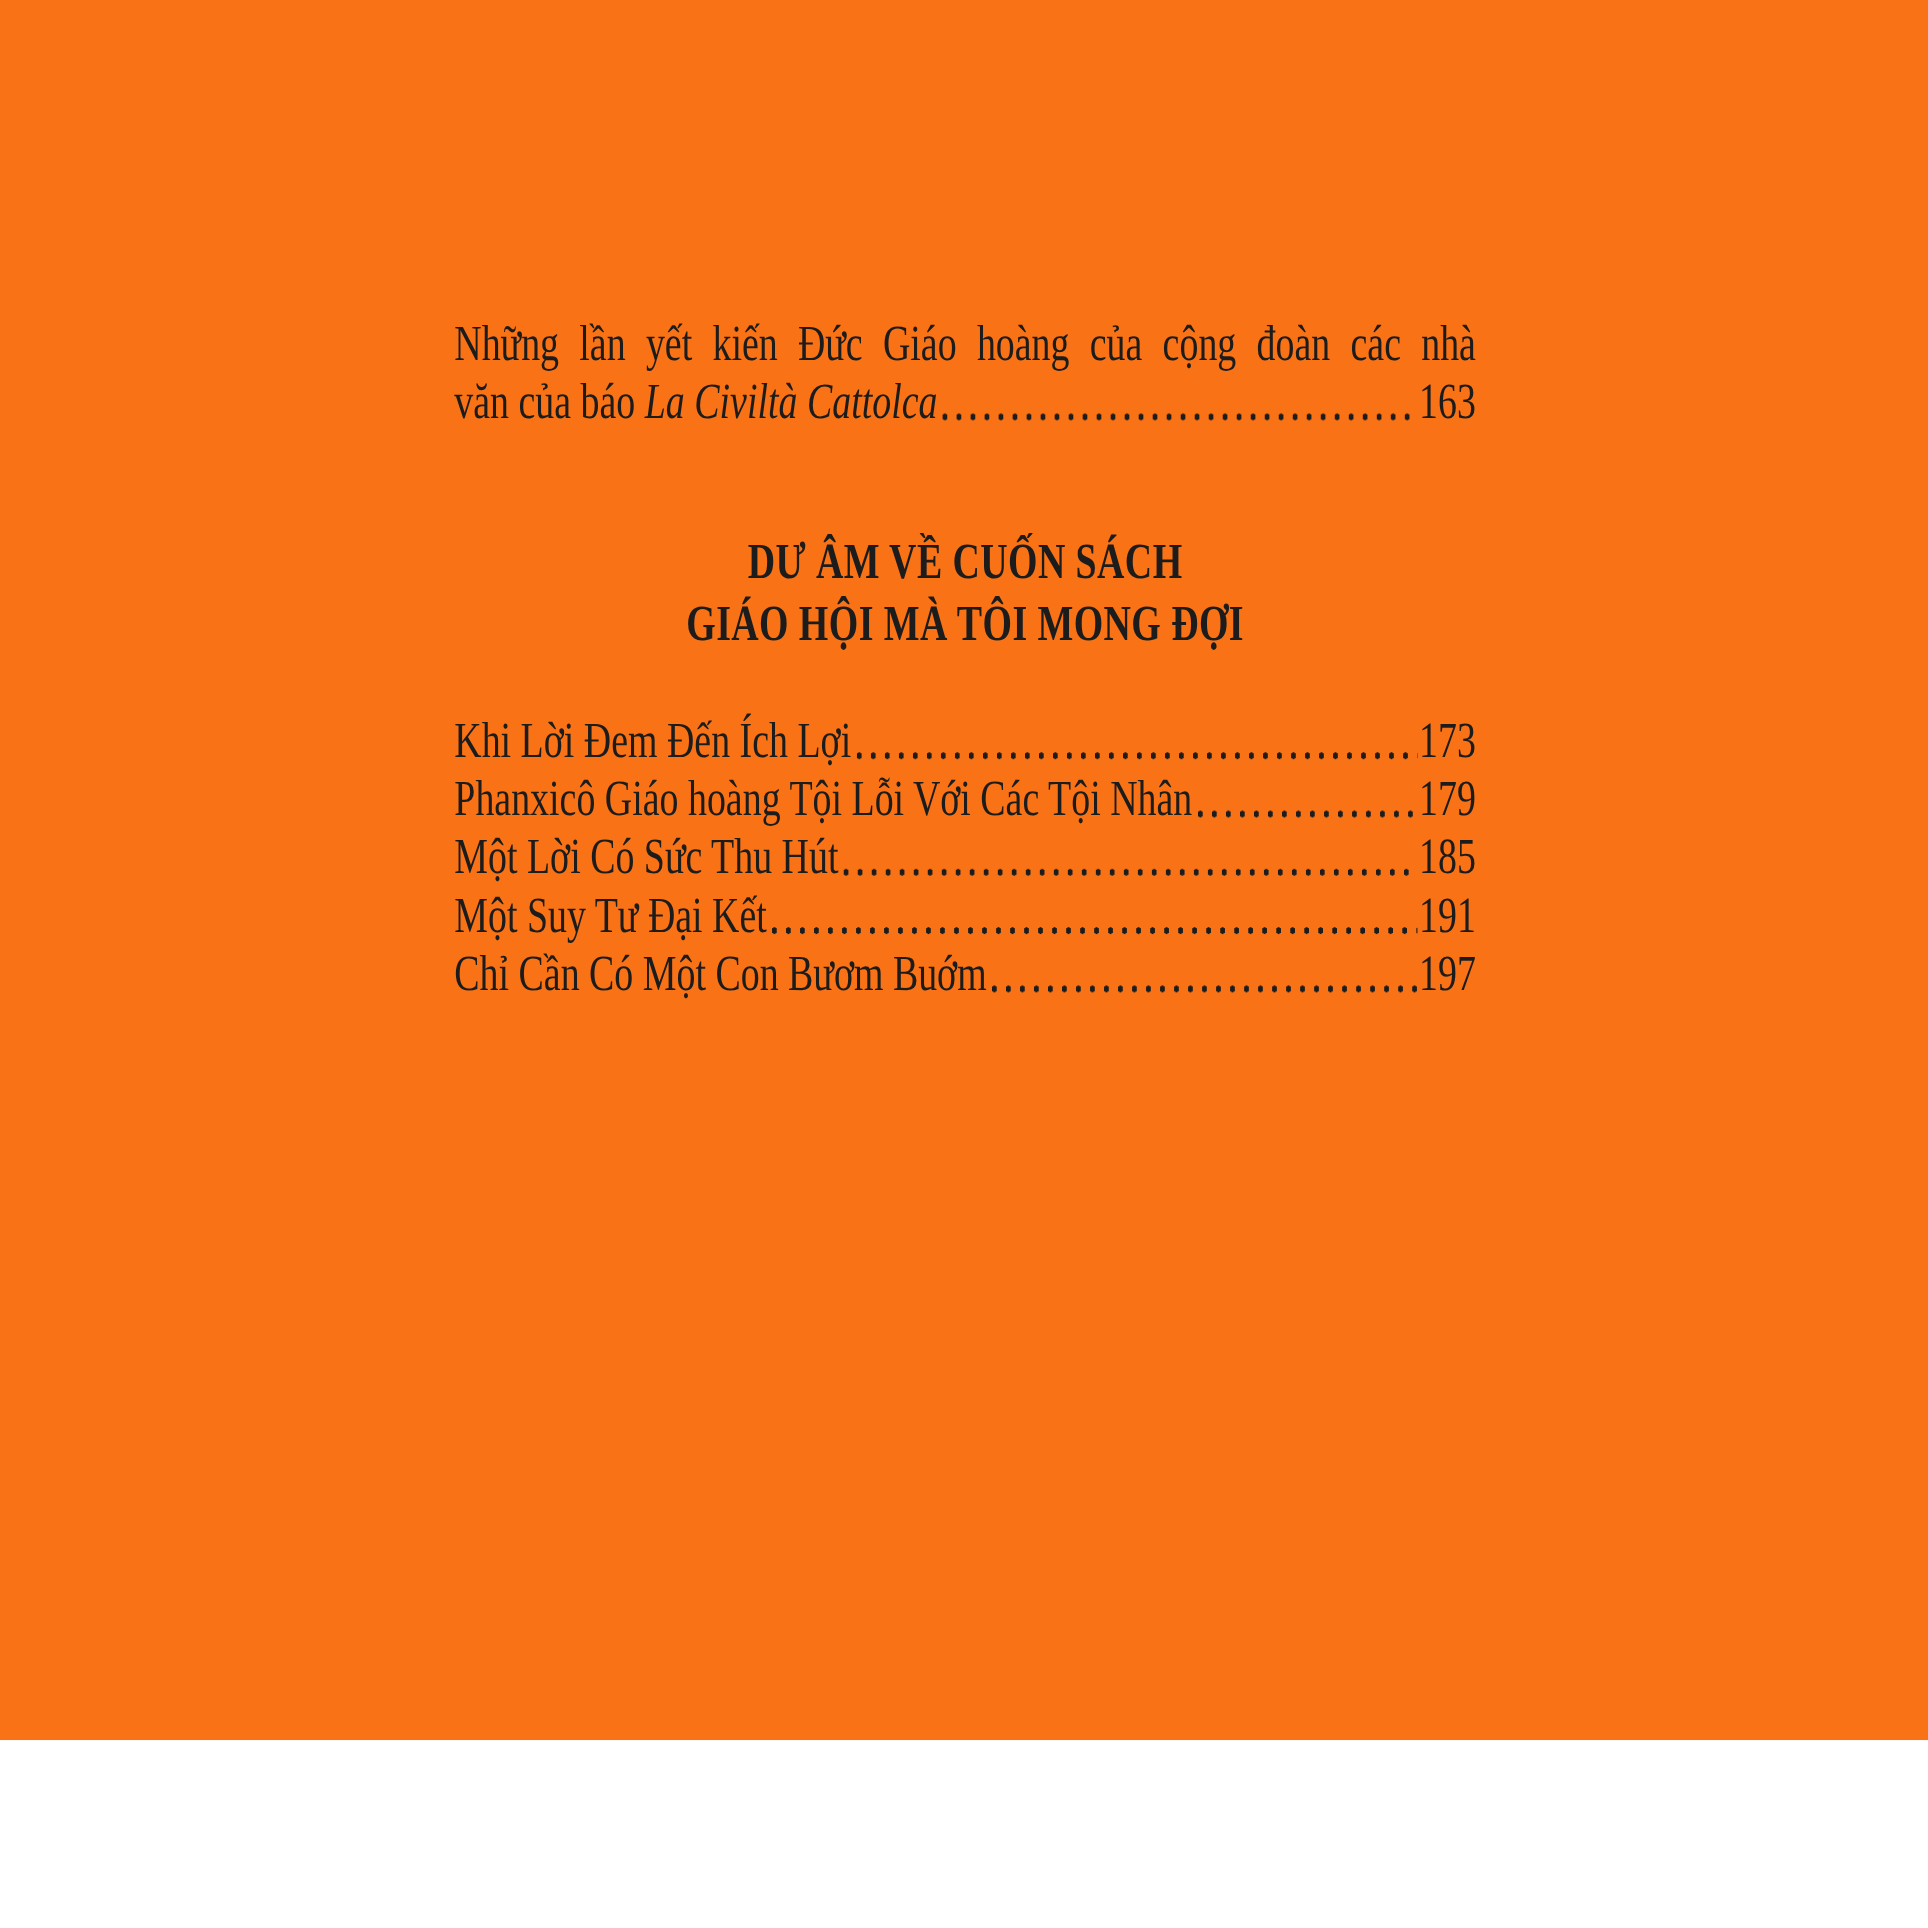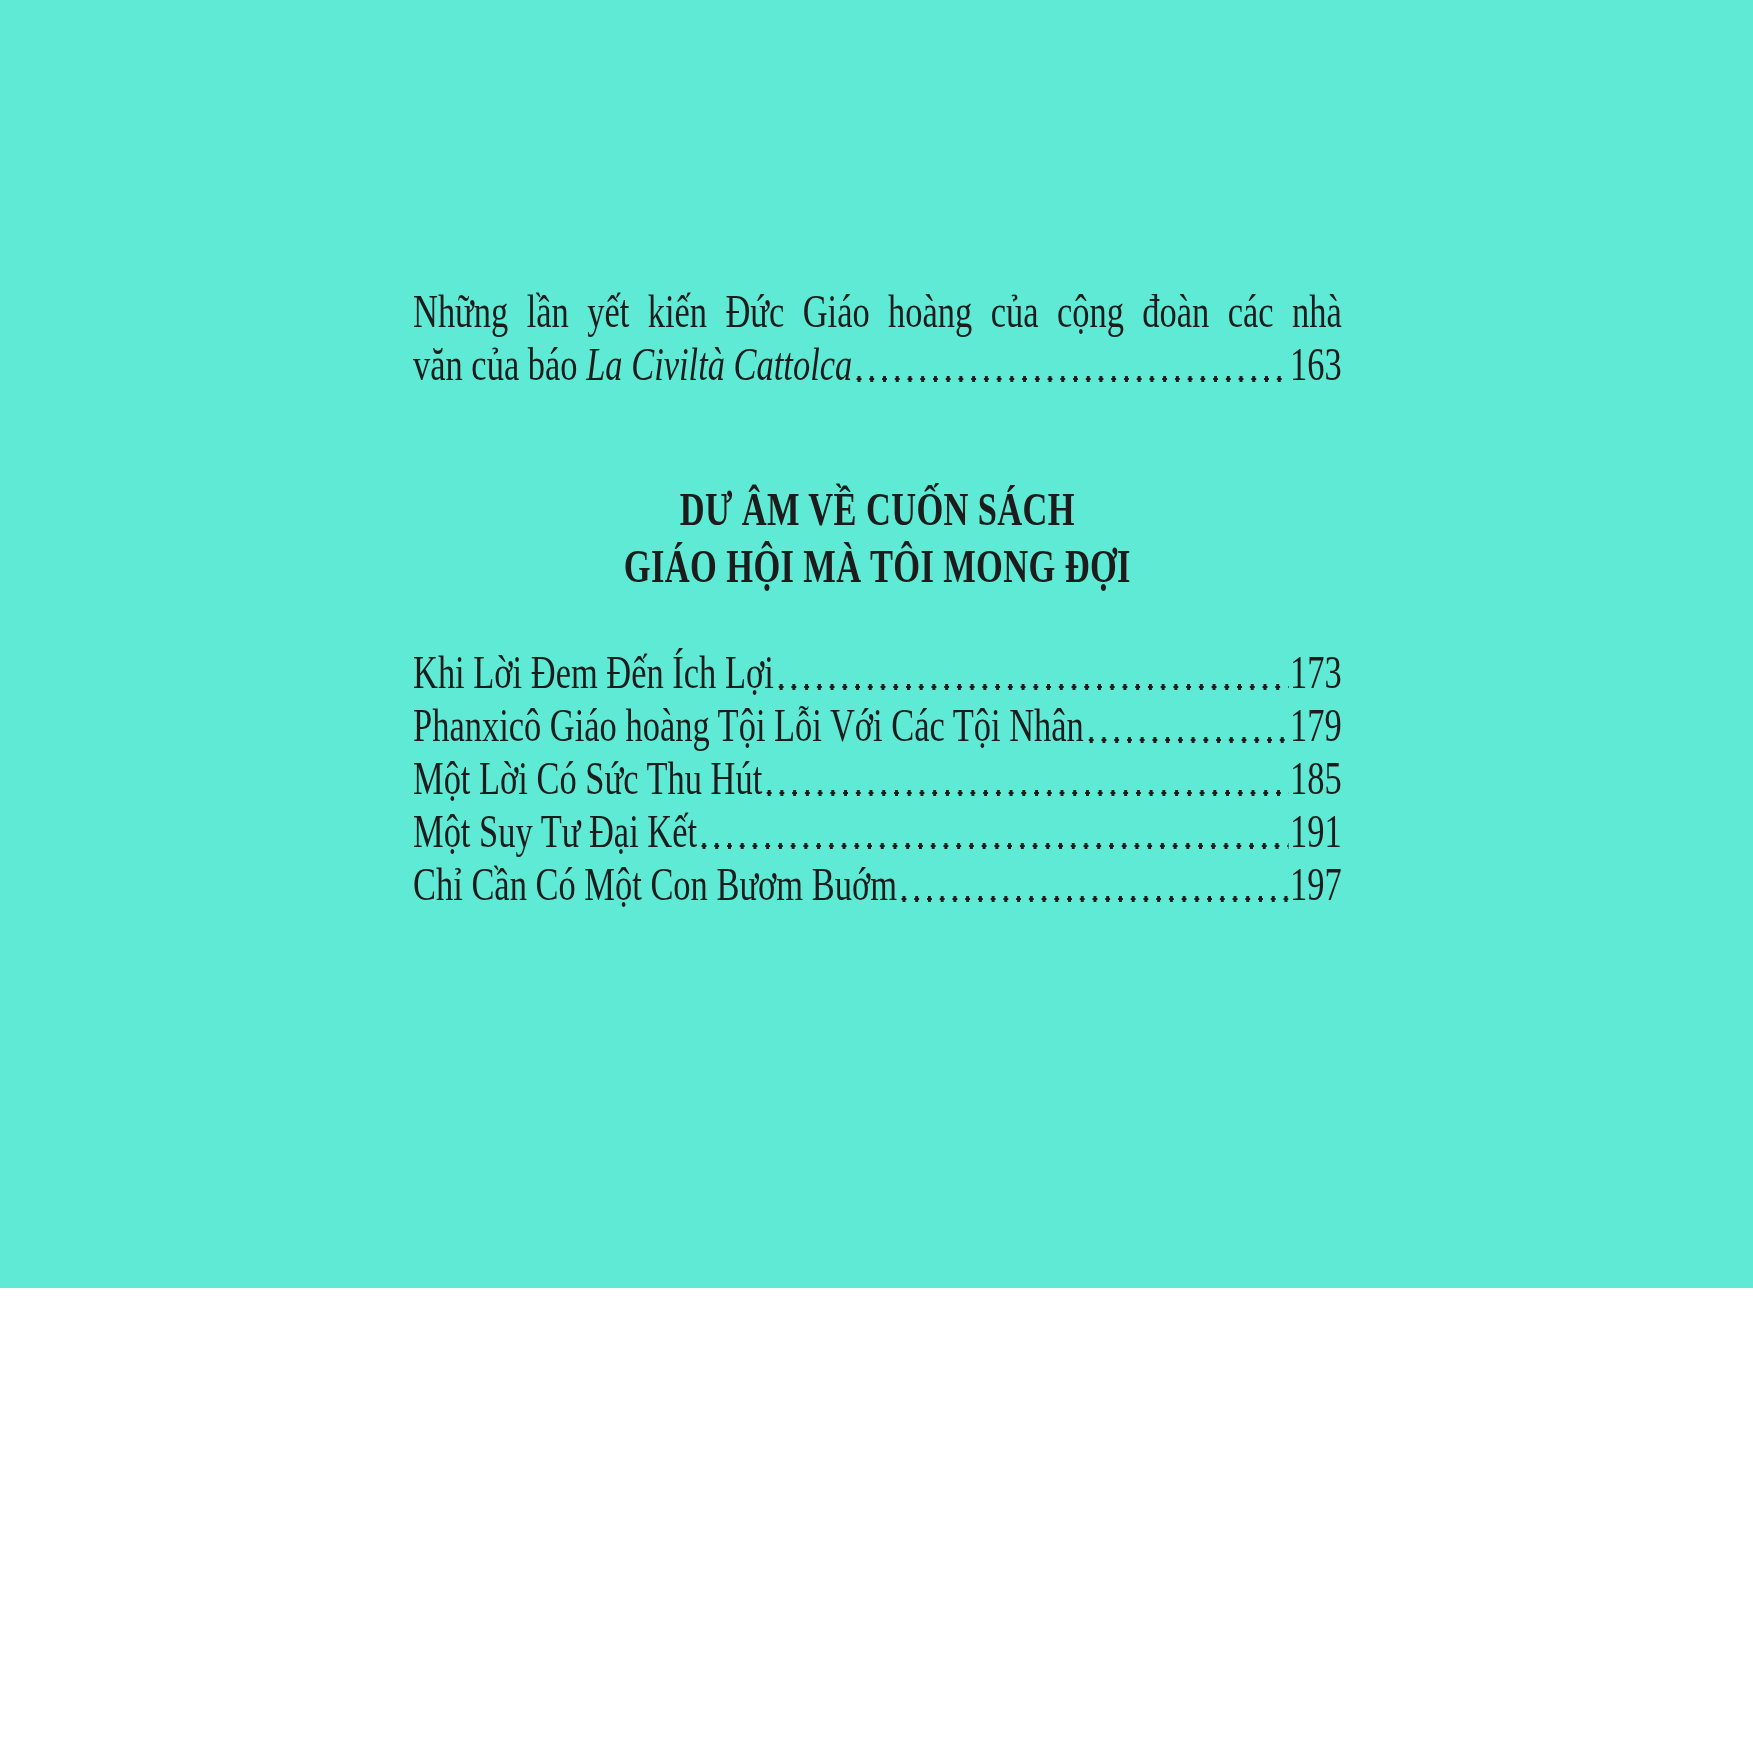--- a/index.html
+++ b/index.html
@@ -3,22 +3,22 @@
 <meta charset="utf-8">
 <style>
   html, body {
     margin: 0;
     padding: 0;
     background: #ffffff;
   }
   .page {
     position: relative;
     width: 1753px;
-    height: 1288px;
-    background: #5eead4;
+    height: 1582px;
+    background: #f97316;
     overflow: hidden;
     font-family: "Liberation Serif", "DejaVu Serif", serif;
     color: #1c1c1c;
   }
   
   .column {
     position: absolute;
     left: 413px;
     top: 0;
     width: 1240px;

